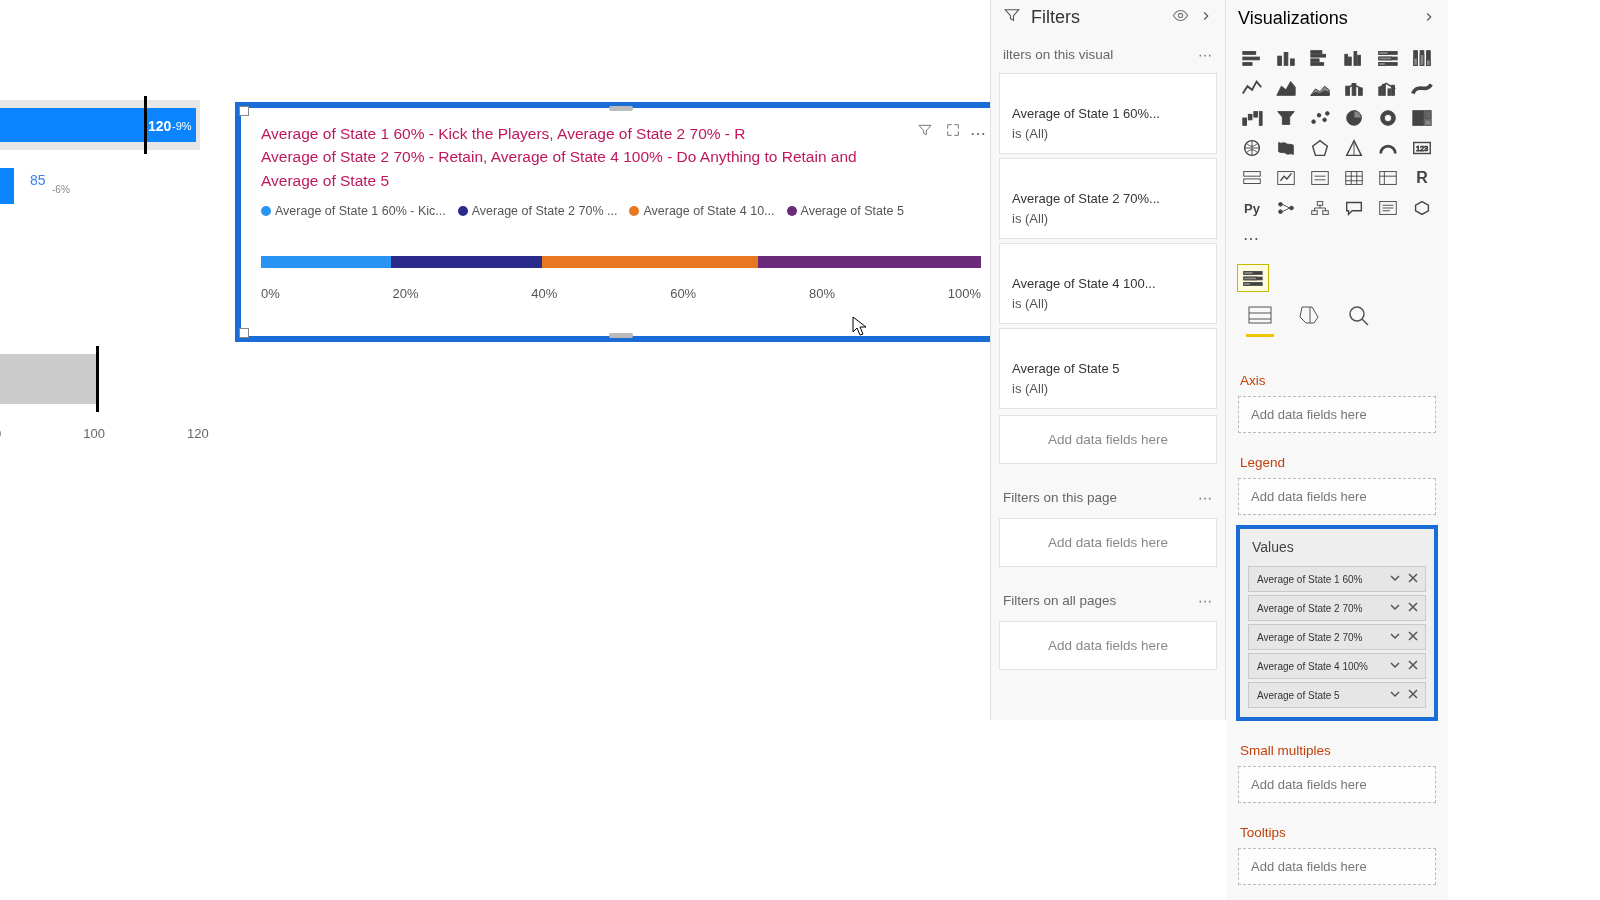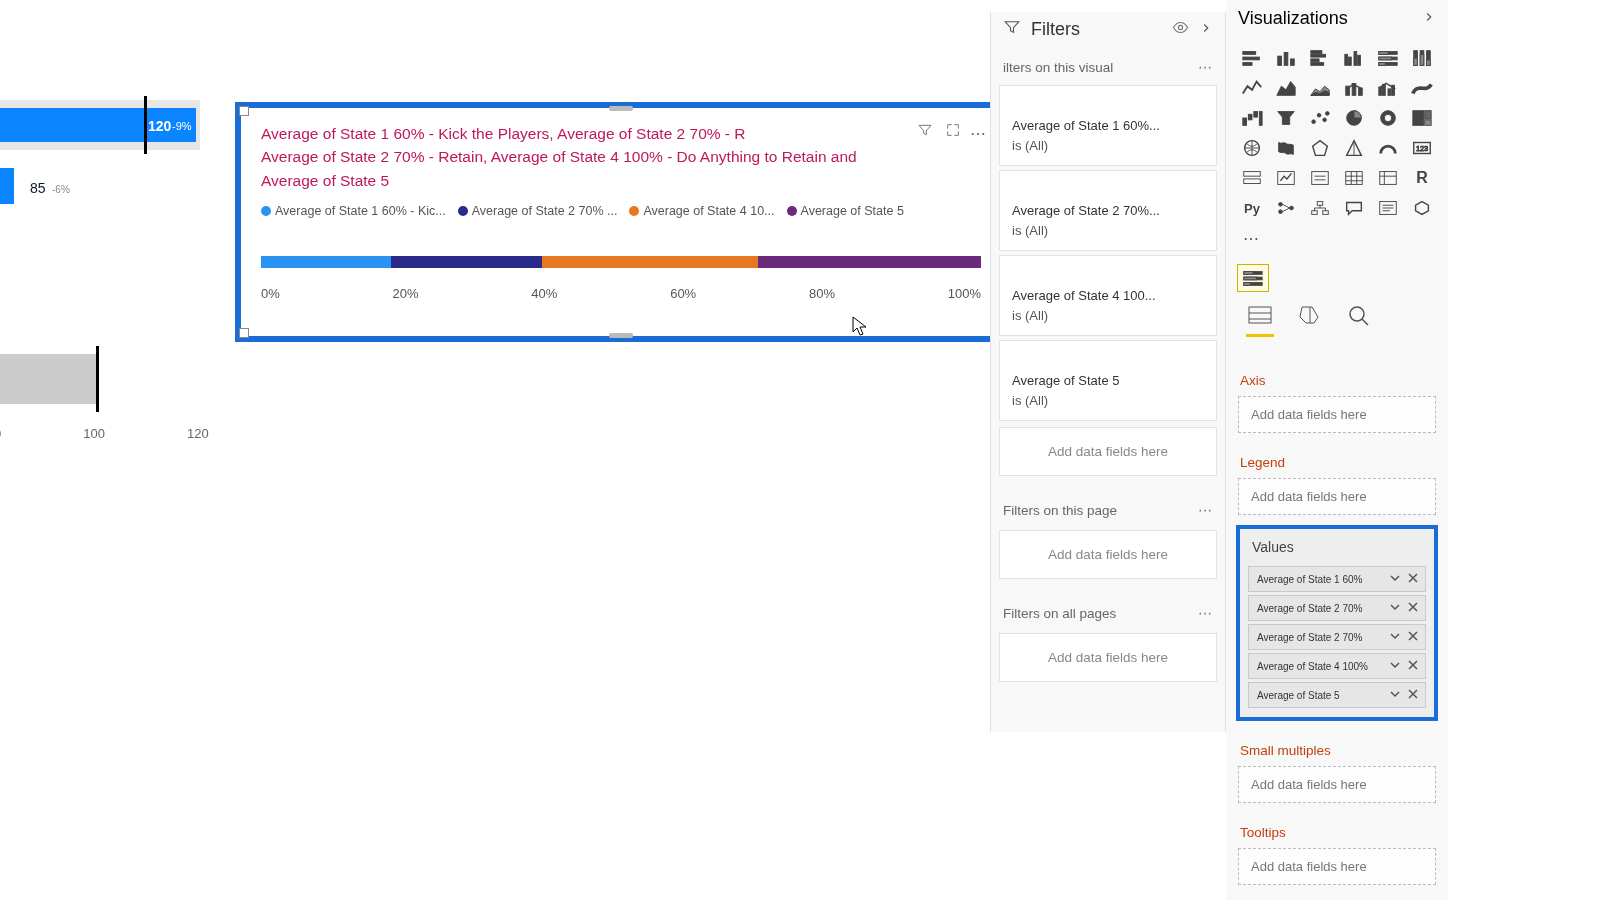--- a/index.html
+++ b/index.html
@@ -21,21 +21,21 @@
     top: 80px;
     width: 230px;
     height: 400px;
   }
   .bg-bar1 { position:absolute; top:20px; left:0; width:200px; height:50px; background:#e6e6e6;}
   .bg-bar1-inner { position:absolute; top:28px; left:0; width:196px; height:34px; background:#0a84ff;}
   .bg-bar1-mark { position:absolute; top:16px; left:144px; width:3px; height:58px; background:#000;}
   .bg-bar1-label { position:absolute; top:38px; left:148px; color:#fff; font-size:14px; font-weight:600;}
   .bg-bar1-sub { position:absolute; top:40px; left:172px; color:#fff; font-size:11px;}
   .bg-bar2 { position:absolute; top:88px; left:0; width:14px; height:36px; background:#0a84ff;}
-  .bg-bar2-label{ position:absolute; top:100px; left:30px; color:#0f172a; font-size:14px;}
+  .bg-bar2-label{ position:absolute; top:92px; left:30px; color:#3b82f6; font-size:14px;}
   .bg-bar2-sub{ position:absolute; top:104px; left:52px; color:#888; font-size:10px;}
   .bg-bar3 { position:absolute; top:274px; left:0; width:98px; height:50px; background:#ccc;}
   .bg-bar3-mark{ position:absolute; top:266px; left:96px; width:3px; height:66px; background:#000;}
   .bg-axis { position:absolute; top:346px; left:-6px; color:#666; font-size:13px; display:flex; gap:82px;}
   
   
   .visual-sel {
     position: absolute;
     left: 235px;
     top: 102px;
@@ -63,34 +63,34 @@
   .rh-mt { position:absolute; top:-2px; left:50%; transform:translateX(-50%); width:24px; height:5px; background:#bbb; border-radius:2px;}
   
   
   .cursor { position:absolute; left:852px; top:316px; }
   .cursor svg { width:16px; height:20px; }
   
   
   .filters-pane {
     position:absolute;
     left: 990px;
-    top:12px;
+    top:0;
     width: 236px;
     height: 720px;
     background:#f8f8f8;
     border-left:1px solid #e1e1e1;
     border-right:1px solid #e1e1e1;
   }
   .pane-header { display:flex; align-items:center; gap:10px; padding:6px 12px; font-size:18px; color:#333;}
   .pane-header .spacer{flex:1;}
   .pane-header svg{width:18px;height:18px;stroke:#555;fill:none;stroke-width:1.5;}
   .eye-icon svg{width:17px;height:17px;}
   .search-box { margin:14px 10px 10px; border:1px solid #999; background:#fff; display:flex; align-items:center; padding:8px 10px; gap:8px; border-radius:1px;}
   .search-box input { border:none; outline:none; font-size:15px; flex:1; background:transparent;}
-  .section-title { padding:12px 12px 6px; font-size:13.5px; color:#666; display:flex; align-items:center;}
+  .section-title { padding:12px 12px 6px; font-size:13.5px; color:#666; display:flex; }
   .section-title .spacer{flex:1;}
   .section-more{color:#777;font-size:14px;letter-spacing:1px;}
   .filter-card { margin:4px 8px; background:#fff; border:1px solid #e3e3e3; padding:10px 12px; font-size:13px; line-height:1.5;}
   .filter-card .f-name{ color:#333; white-space:nowrap; overflow:hidden; text-overflow:ellipsis;margin-top:20px;}
   .filter-card .f-val{ color:#555;}
   .drop-box { margin:6px 8px 14px; background:#fff; border:1px solid #e3e3e3; padding:16px 12px; text-align:center; color:#888; font-size:13.5px;}
   
   
   .viz-pane {
     position:absolute;

